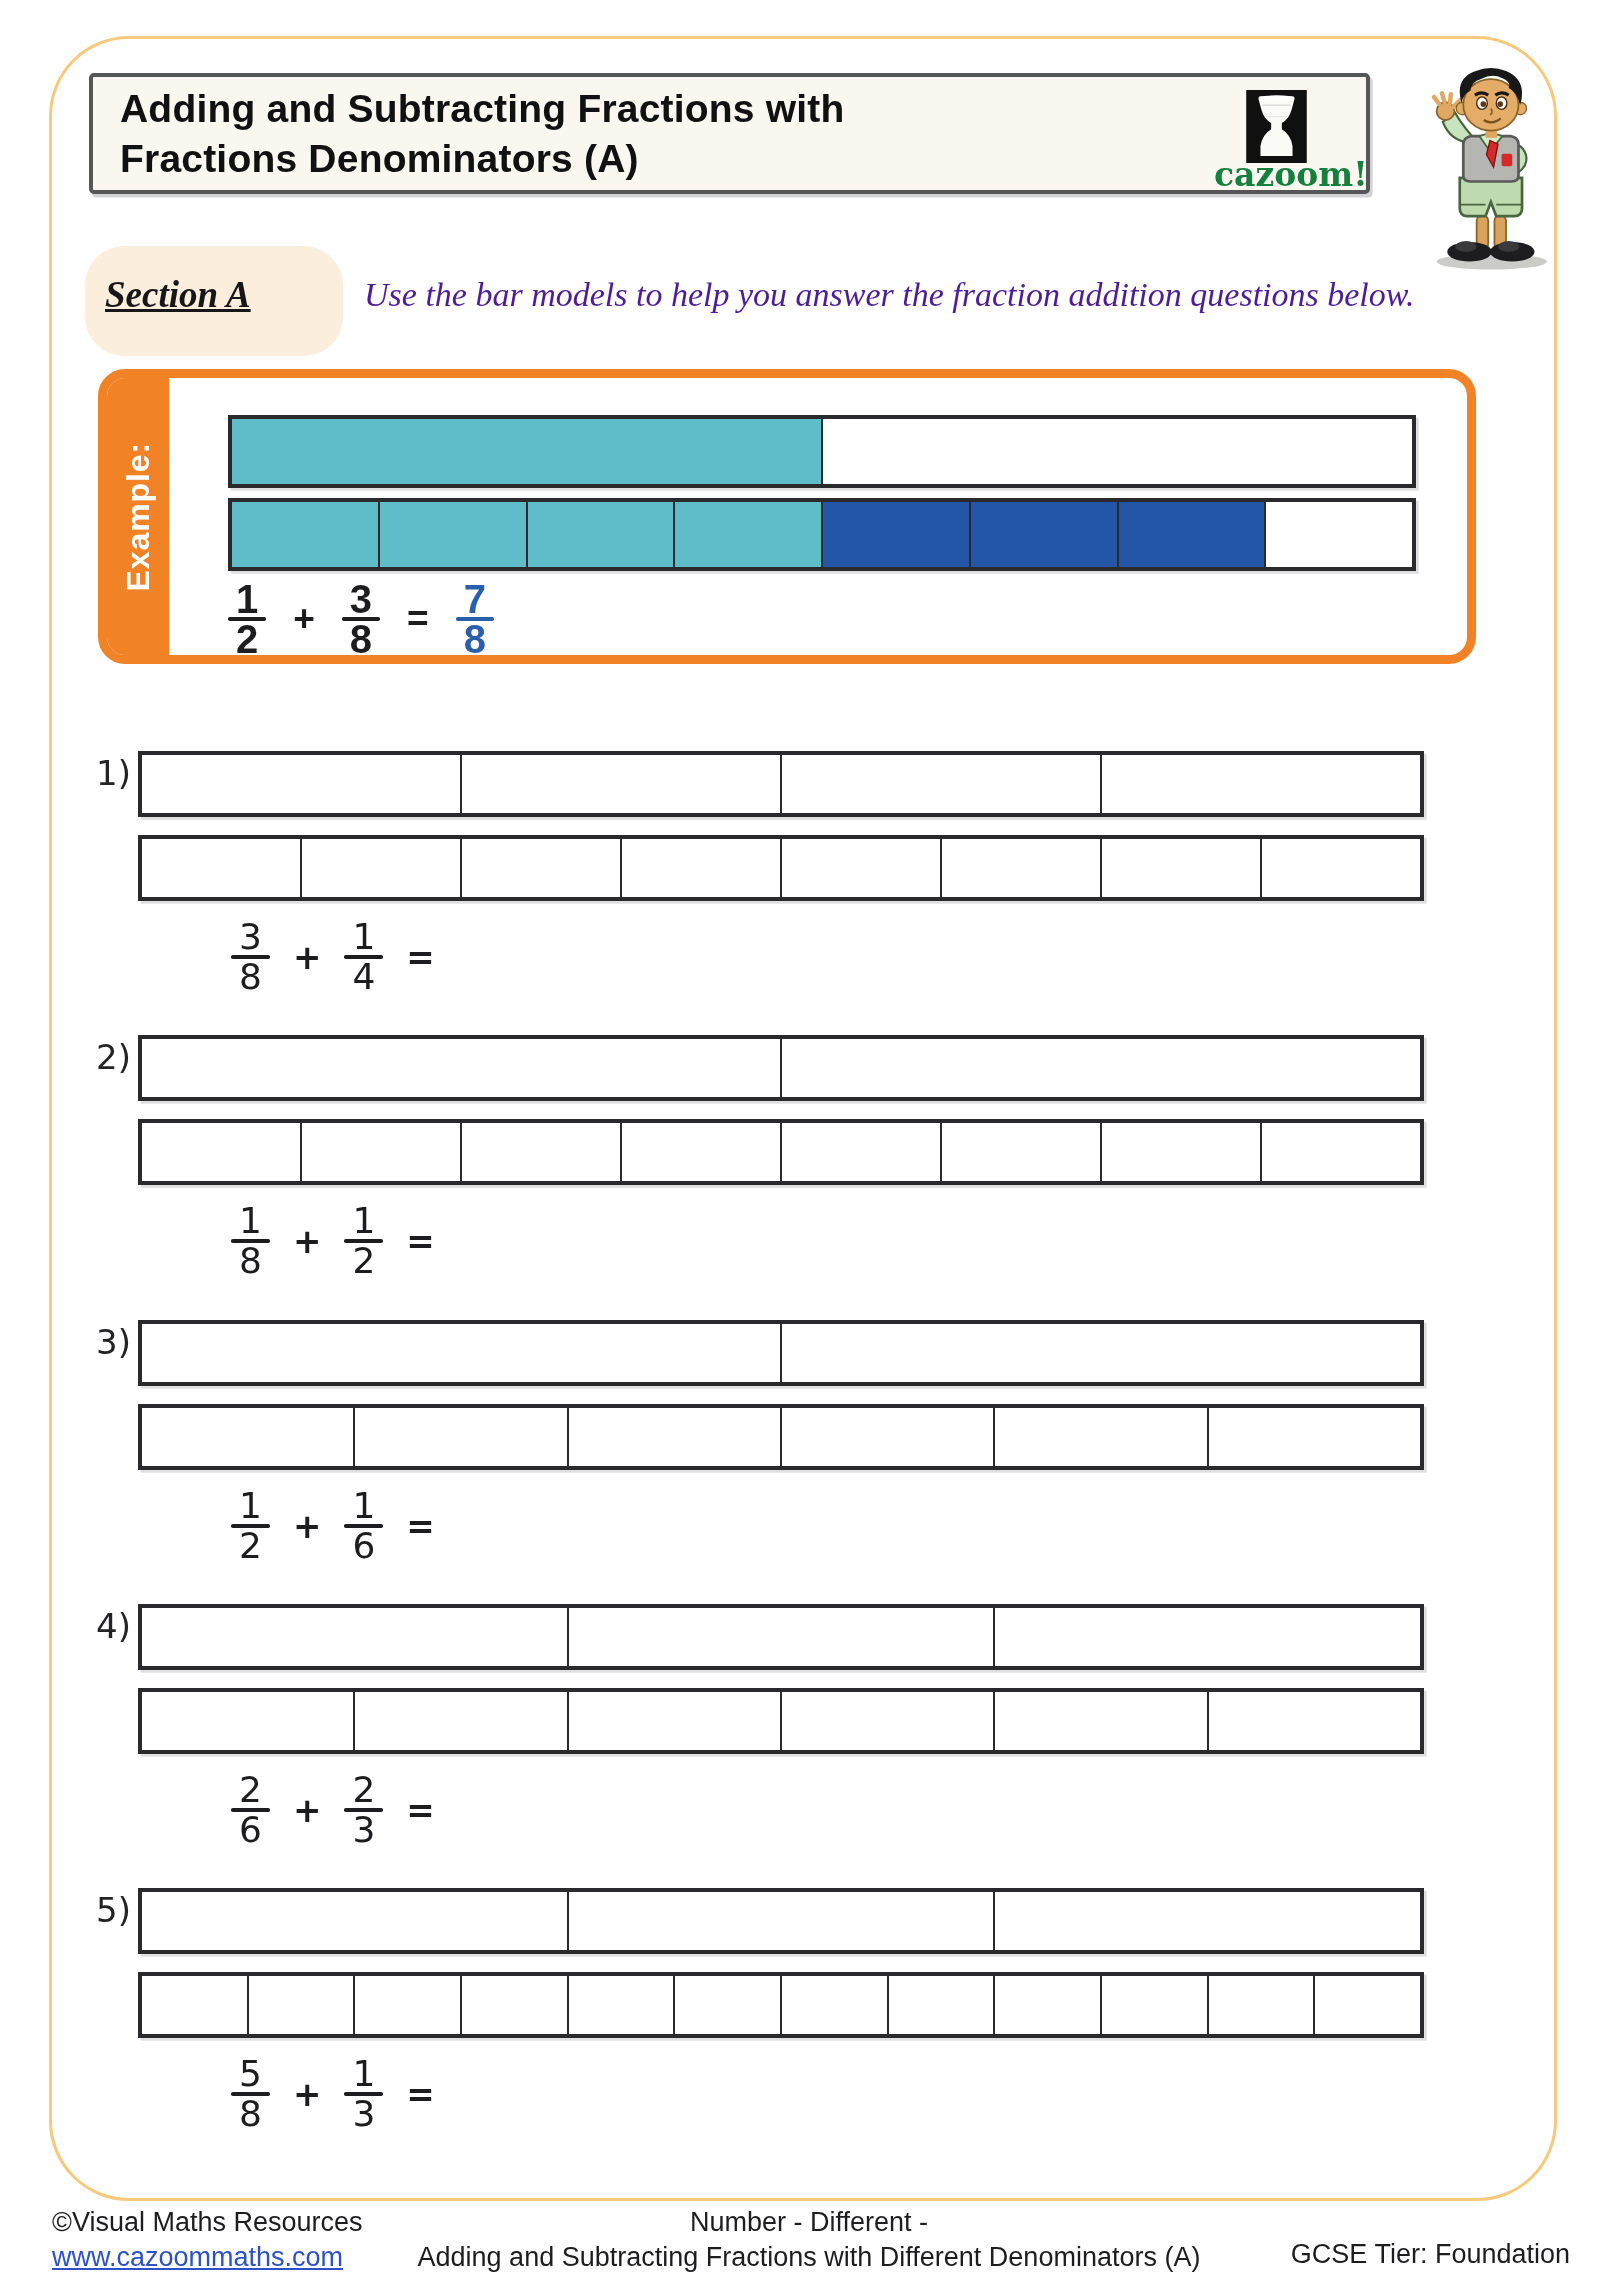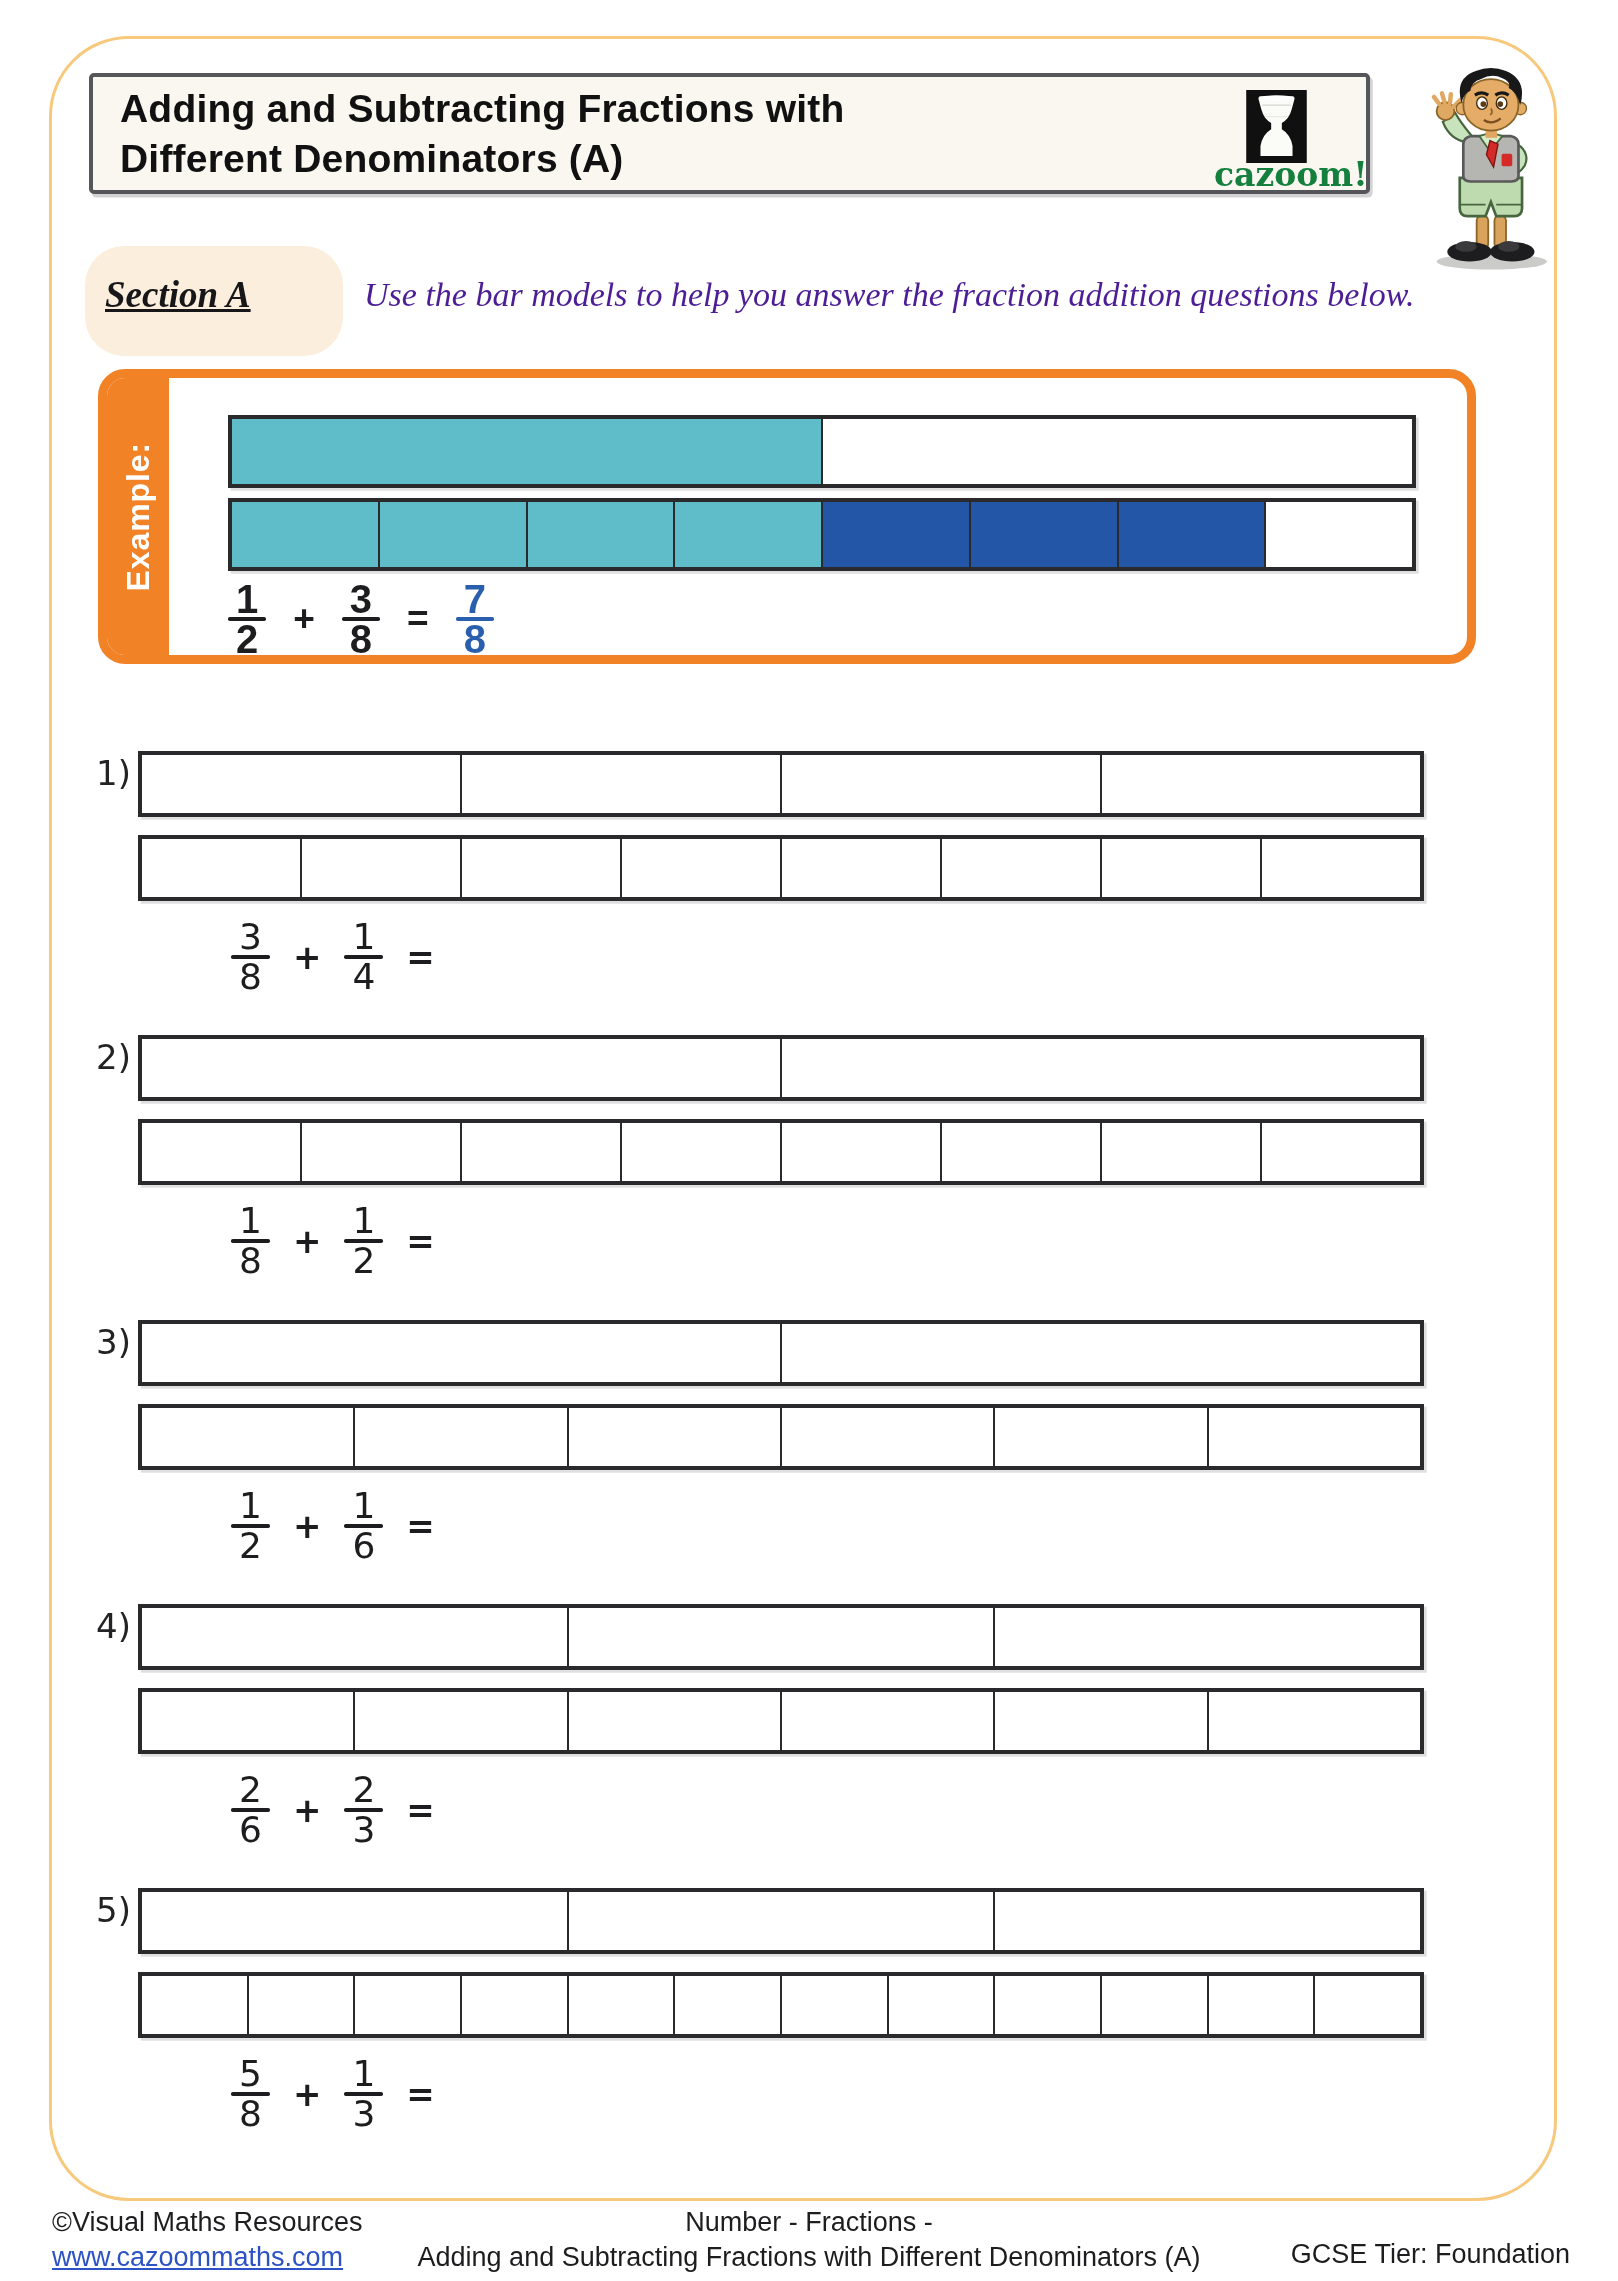--- a/index.html
+++ b/index.html
@@ -83,21 +83,21 @@
   .footer-right { position:absolute; right:48px; top:2239px; font-size:27px; }
 </style>
 </head>
 <body>
 
 <div class="page-frame"></div>
 
 <div class="title-box">
   <div class="title-text">
     <div>Adding and Subtracting Fractions with</div>
-    <div>Different Denominators (A)</div>
+    <div>Fractions Denominators (A)</div>
   </div>
   <div class="logo-wrap">
     <svg class="logo-drum" width="61" height="73" viewBox="0 0 68 82">
       <rect x="0" y="0" width="68" height="82" fill="#101010"></rect>
       <path d="M16,7 L52,7 Q55,7 54,11 L51,22 Q48,33 40,37 L40,44 Q50,50 52,63 L52,74 L16,74 L16,63 Q18,50 28,44 L28,37 Q20,33 17,22 L14,11 Q13,7 16,7 Z" fill="#fbfbf8"></path>
       <ellipse cx="34" cy="9" rx="19" ry="3" fill="#ffffff"></ellipse>
       <path d="M18,17 L50,17" stroke="#d8d8d2" stroke-width="1.5" fill="none"></path>
       <path d="M21,30 L47,30" stroke="#e3e3dd" stroke-width="1" fill="none"></path>
     </svg>
     <span class="logo-text">cazoom!</span>
@@ -355,17 +355,17 @@
       </div>
     </div>
   </div>
   </div>
 
 <div class="footer-left">
   <div>©Visual Maths Resources</div>
   <div><span class="footer-link">www.cazoommaths.com</span></div>
 </div>
 <div class="footer-center">
-  <div>Number - Fractions -</div>
+  <div>Number - Different -</div>
   <div>Adding and Subtracting Fractions with Different Denominators (A)</div>
 </div>
 <div class="footer-right">GCSE Tier: Foundation</div>
 
 
 </body></html>

